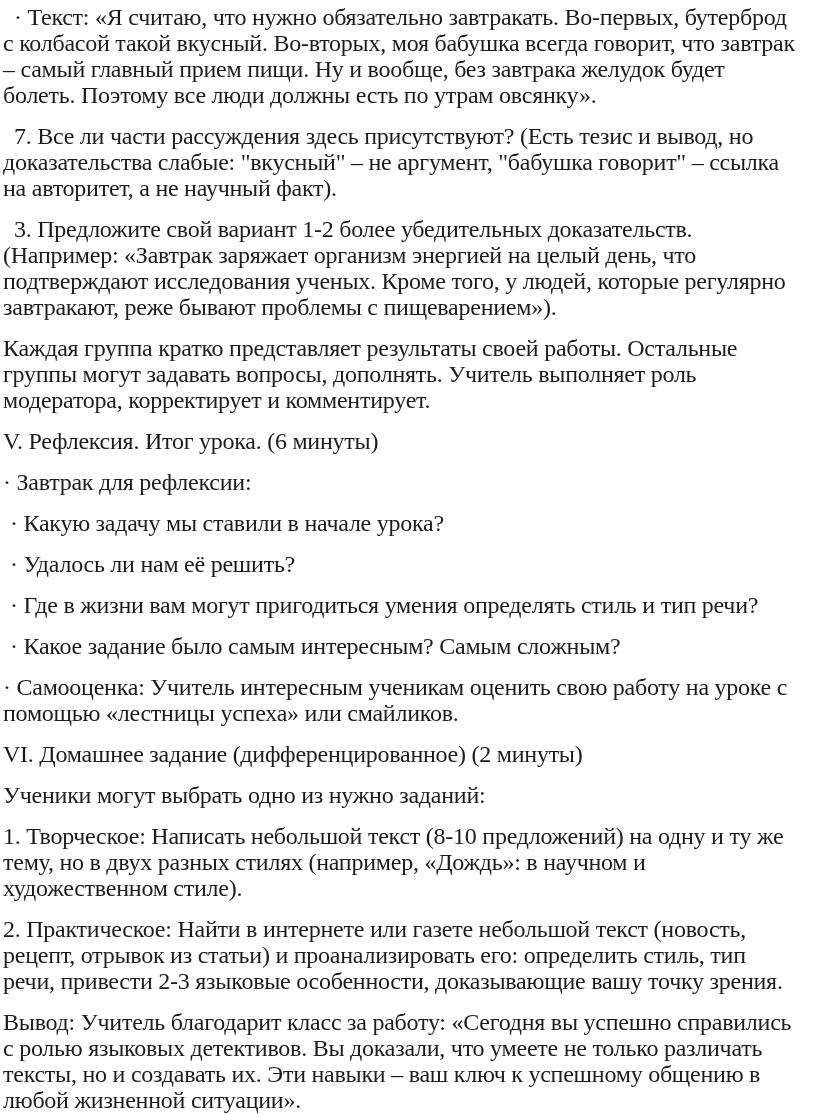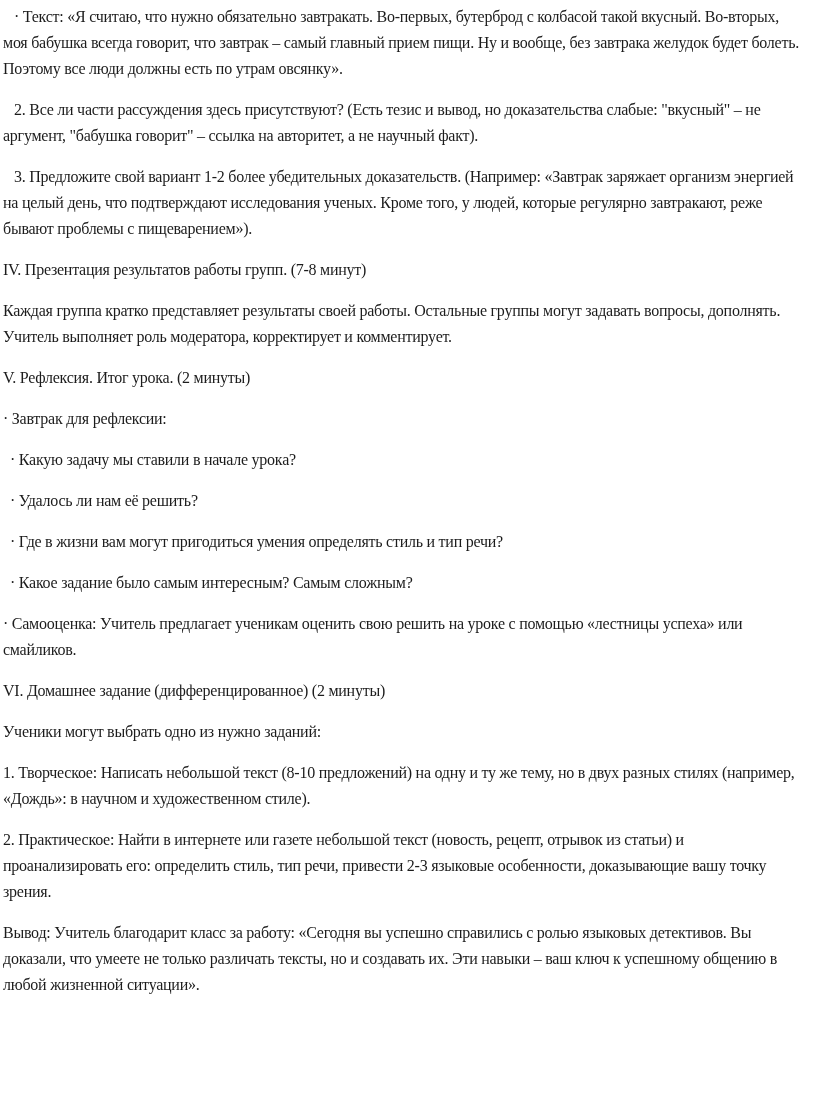--- a/index.html
+++ b/index.html
@@ -8,48 +8,47 @@
     background: #ffffff;
   }
   .page {
     width: 816px;
     height: 1115px;
     box-sizing: border-box;
     background: #ffffff;
     padding: 4px 16px 0 3px;
     overflow: hidden;
     font-family: "Liberation Serif", "DejaVu Serif", serif;
-    font-size: 16px;
+    font-size: 24px;
     letter-spacing: -0.25px;
     line-height: 26px;
     color: #1c1c1c;
     text-align: left;
   }
   .page p {
     margin: 0 0 15px 0;
     padding: 0;
   }
   
   .indent-md { text-indent: 11px; }
   .indent-sm { text-indent: 7px; font-family: Liberation Serif, serif; }
 </style>
 </head>
 <body>
 
 <div class="page">
   <p class="indent-md">· Текст: «Я считаю, что нужно обязательно завтракать. Во-первых, бутерброд с колбасой такой вкусный. Во-вторых, моя бабушка всегда говорит, что завтрак – самый главный прием пищи. Ну и вообще, без завтрака желудок будет болеть. Поэтому все люди должны есть по утрам овсянку».</p>
-  <p class="indent-md">2. Все ли части рассуждения здесь присутствуют? (Есть тезис и вывод, но доказательства слабые: "вкусный" – не аргумент, "бабушка говорит" – ссылка на авторитет, а не научный факт).</p>
+  <p class="indent-md">7. Все ли части рассуждения здесь присутствуют? (Есть тезис и вывод, но доказательства слабые: "вкусный" – не аргумент, "бабушка говорит" – ссылка на авторитет, а не научный факт).</p>
   <p class="indent-md">3. Предложите свой вариант 1-2 более убедительных доказательств. (Например: «Завтрак заряжает организм энергией на целый день, что подтверждают исследования ученых. Кроме того, у людей, которые регулярно завтракают, реже бывают проблемы с пищеварением»).</p>
-  <p>IV. Презентация результатов работы групп. (7-8 минут)</p>
   <p>Каждая группа кратко представляет результаты своей работы. Остальные группы могут задавать вопросы, дополнять. Учитель выполняет роль модератора, корректирует и комментирует.</p>
-  <p>V. Рефлексия. Итог урока. (2 минуты)</p>
+  <p>V. Рефлексия. Итог урока. (6 минуты)</p>
   <p>· Завтрак для рефлексии:</p>
   <p class="indent-sm">· Какую задачу мы ставили в начале урока?</p>
   <p class="indent-sm">· Удалось ли нам её решить?</p>
   <p class="indent-sm">· Где в жизни вам могут пригодиться умения определять стиль и тип речи?</p>
   <p class="indent-sm">· Какое задание было самым интересным? Самым сложным?</p>
-  <p>· Самооценка: Учитель предлагает ученикам оценить свою решить на уроке с помощью «лестницы успеха» или смайликов.</p>
+  <p>· Самооценка: Учитель интересным ученикам оценить свою работу на уроке с помощью «лестницы успеха» или смайликов.</p>
   <p>VI. Домашнее задание (дифференцированное) (2 минуты)</p>
   <p>Ученики могут выбрать одно из нужно заданий:</p>
   <p>1. Творческое: Написать небольшой текст (8-10 предложений) на одну и ту же тему, но в двух разных стилях (например, «Дождь»: в научном и художественном стиле).</p>
   <p>2. Практическое: Найти в интернете или газете небольшой текст (новость, рецепт, отрывок из статьи) и проанализировать его: определить стиль, тип речи, привести 2-3 языковые особенности, доказывающие вашу точку зрения.</p>
   <p>Вывод: Учитель благодарит класс за работу: «Сегодня вы успешно справились с ролью языковых детективов. Вы доказали, что умеете не только различать тексты, но и создавать их. Эти навыки – ваш ключ к успешному общению в любой жизненной ситуации».</p>
 </div>
 
 </body></html>

